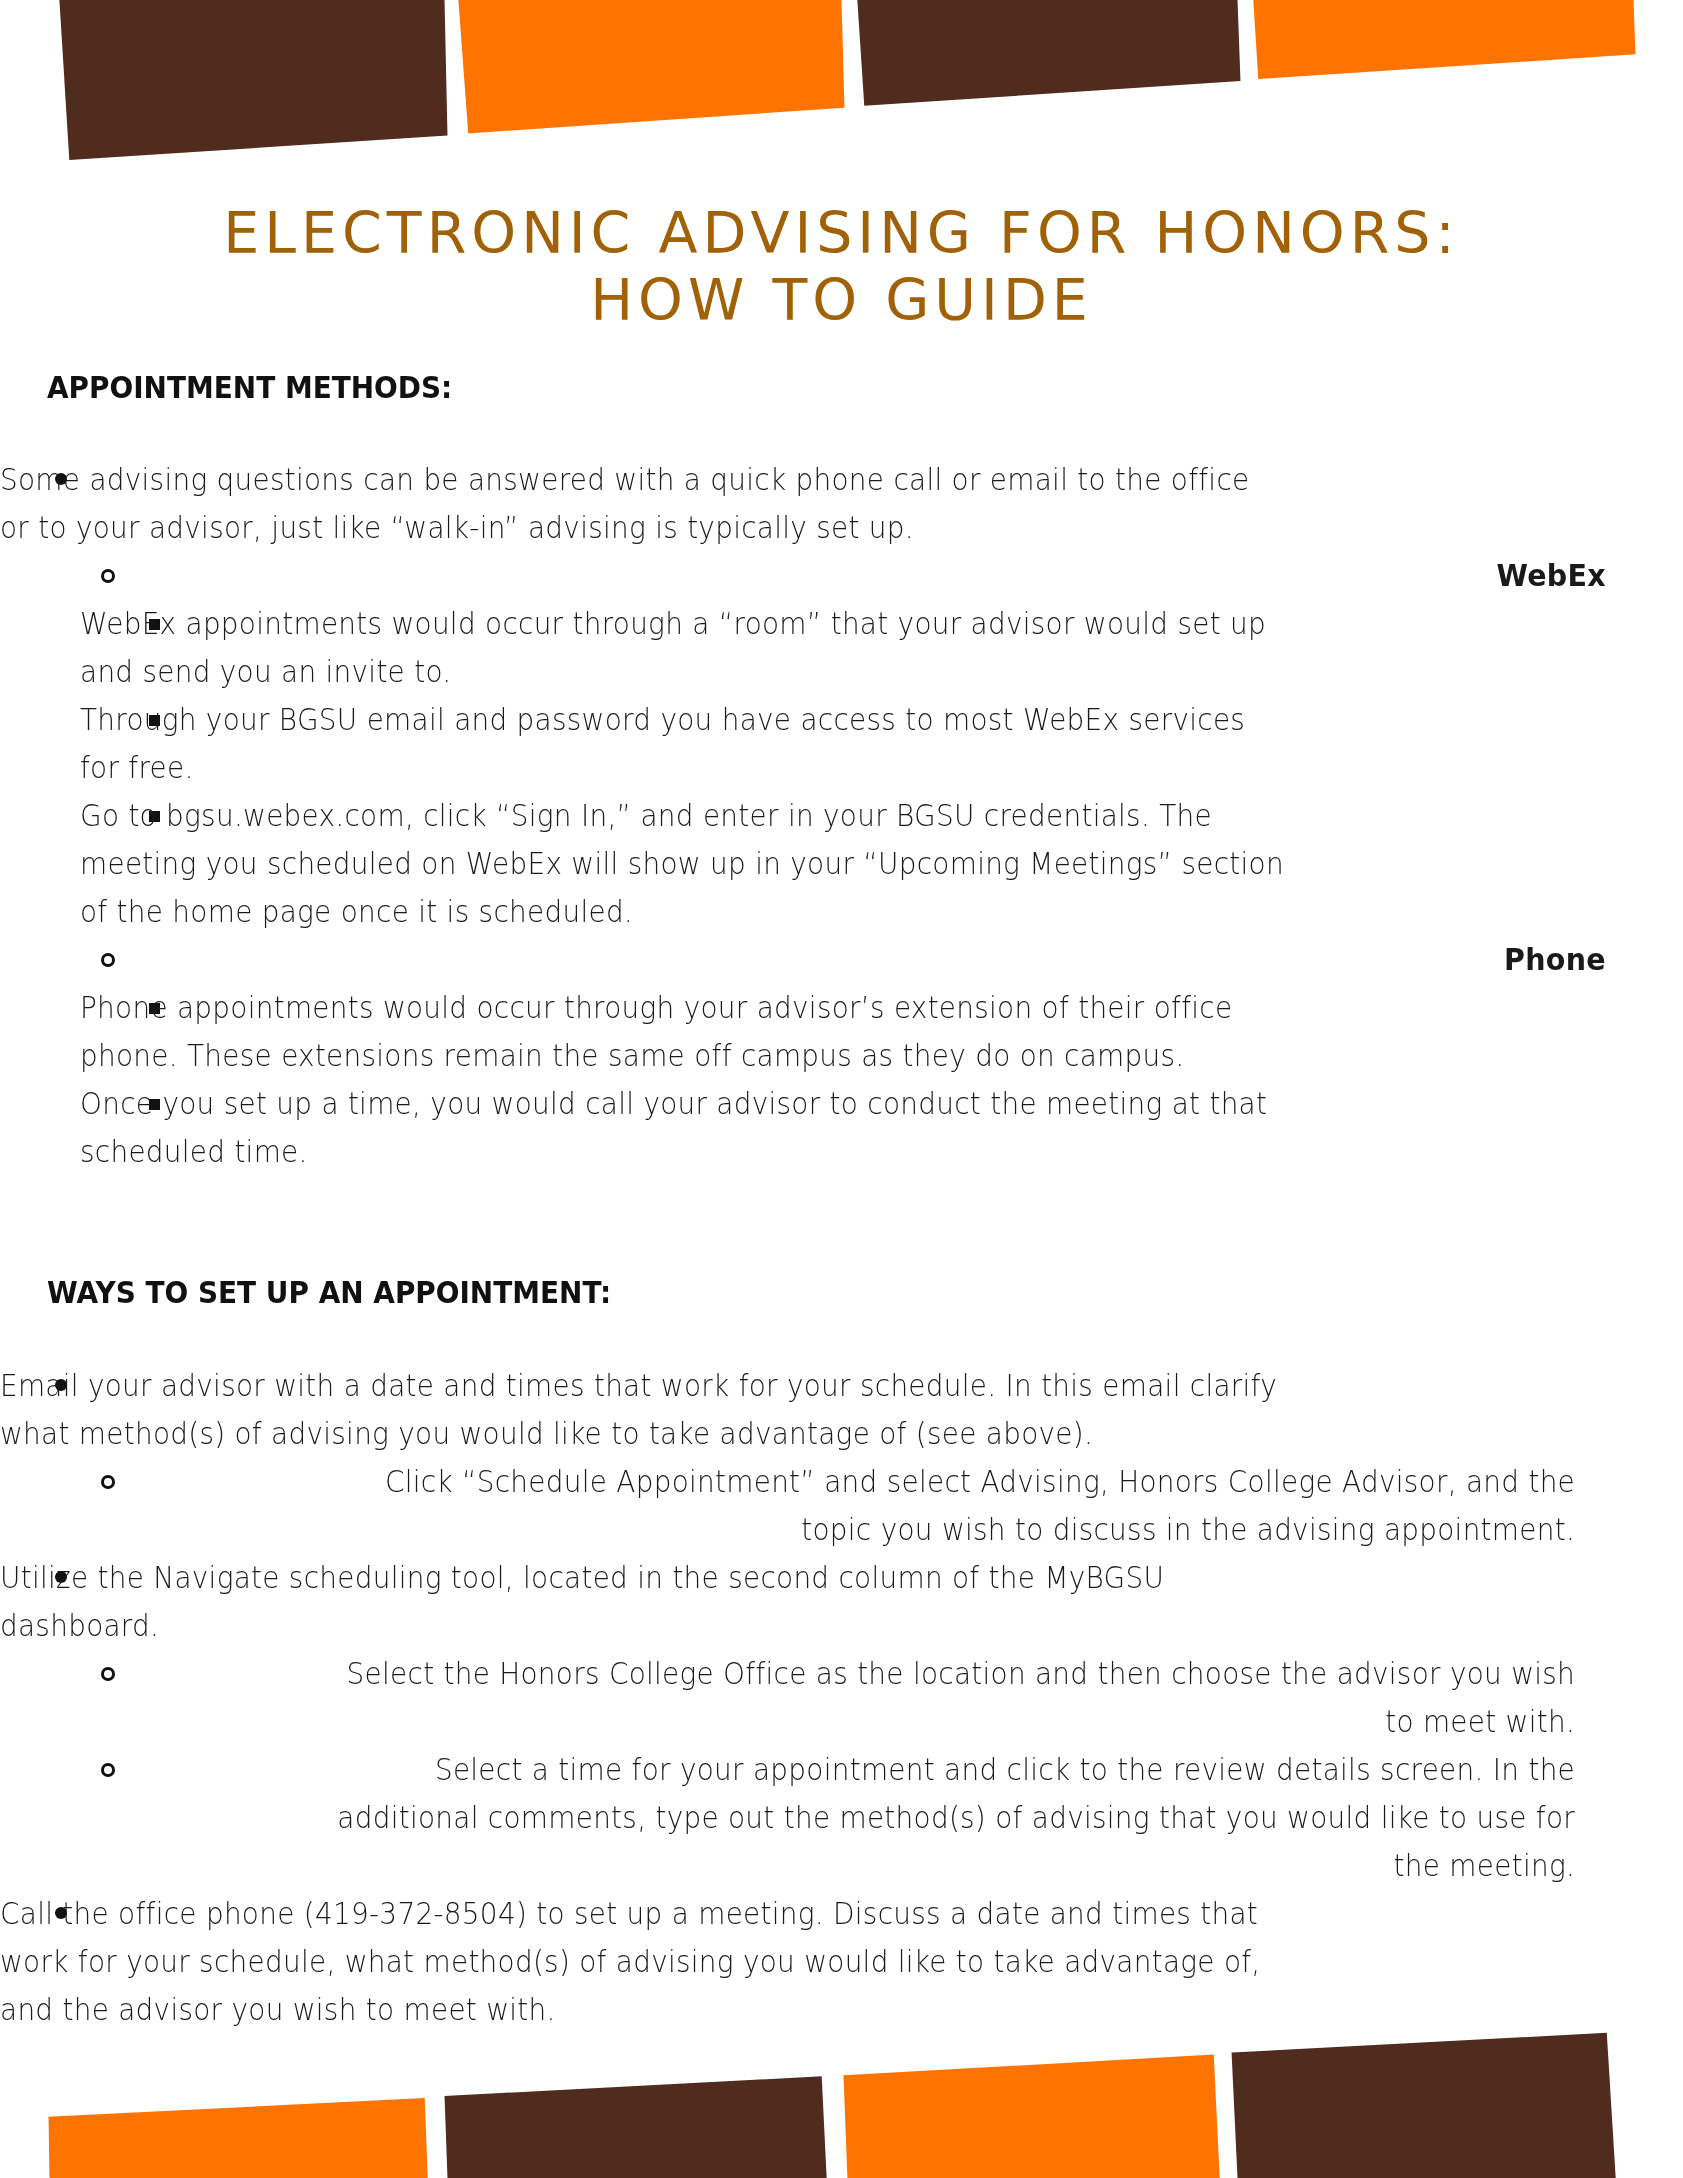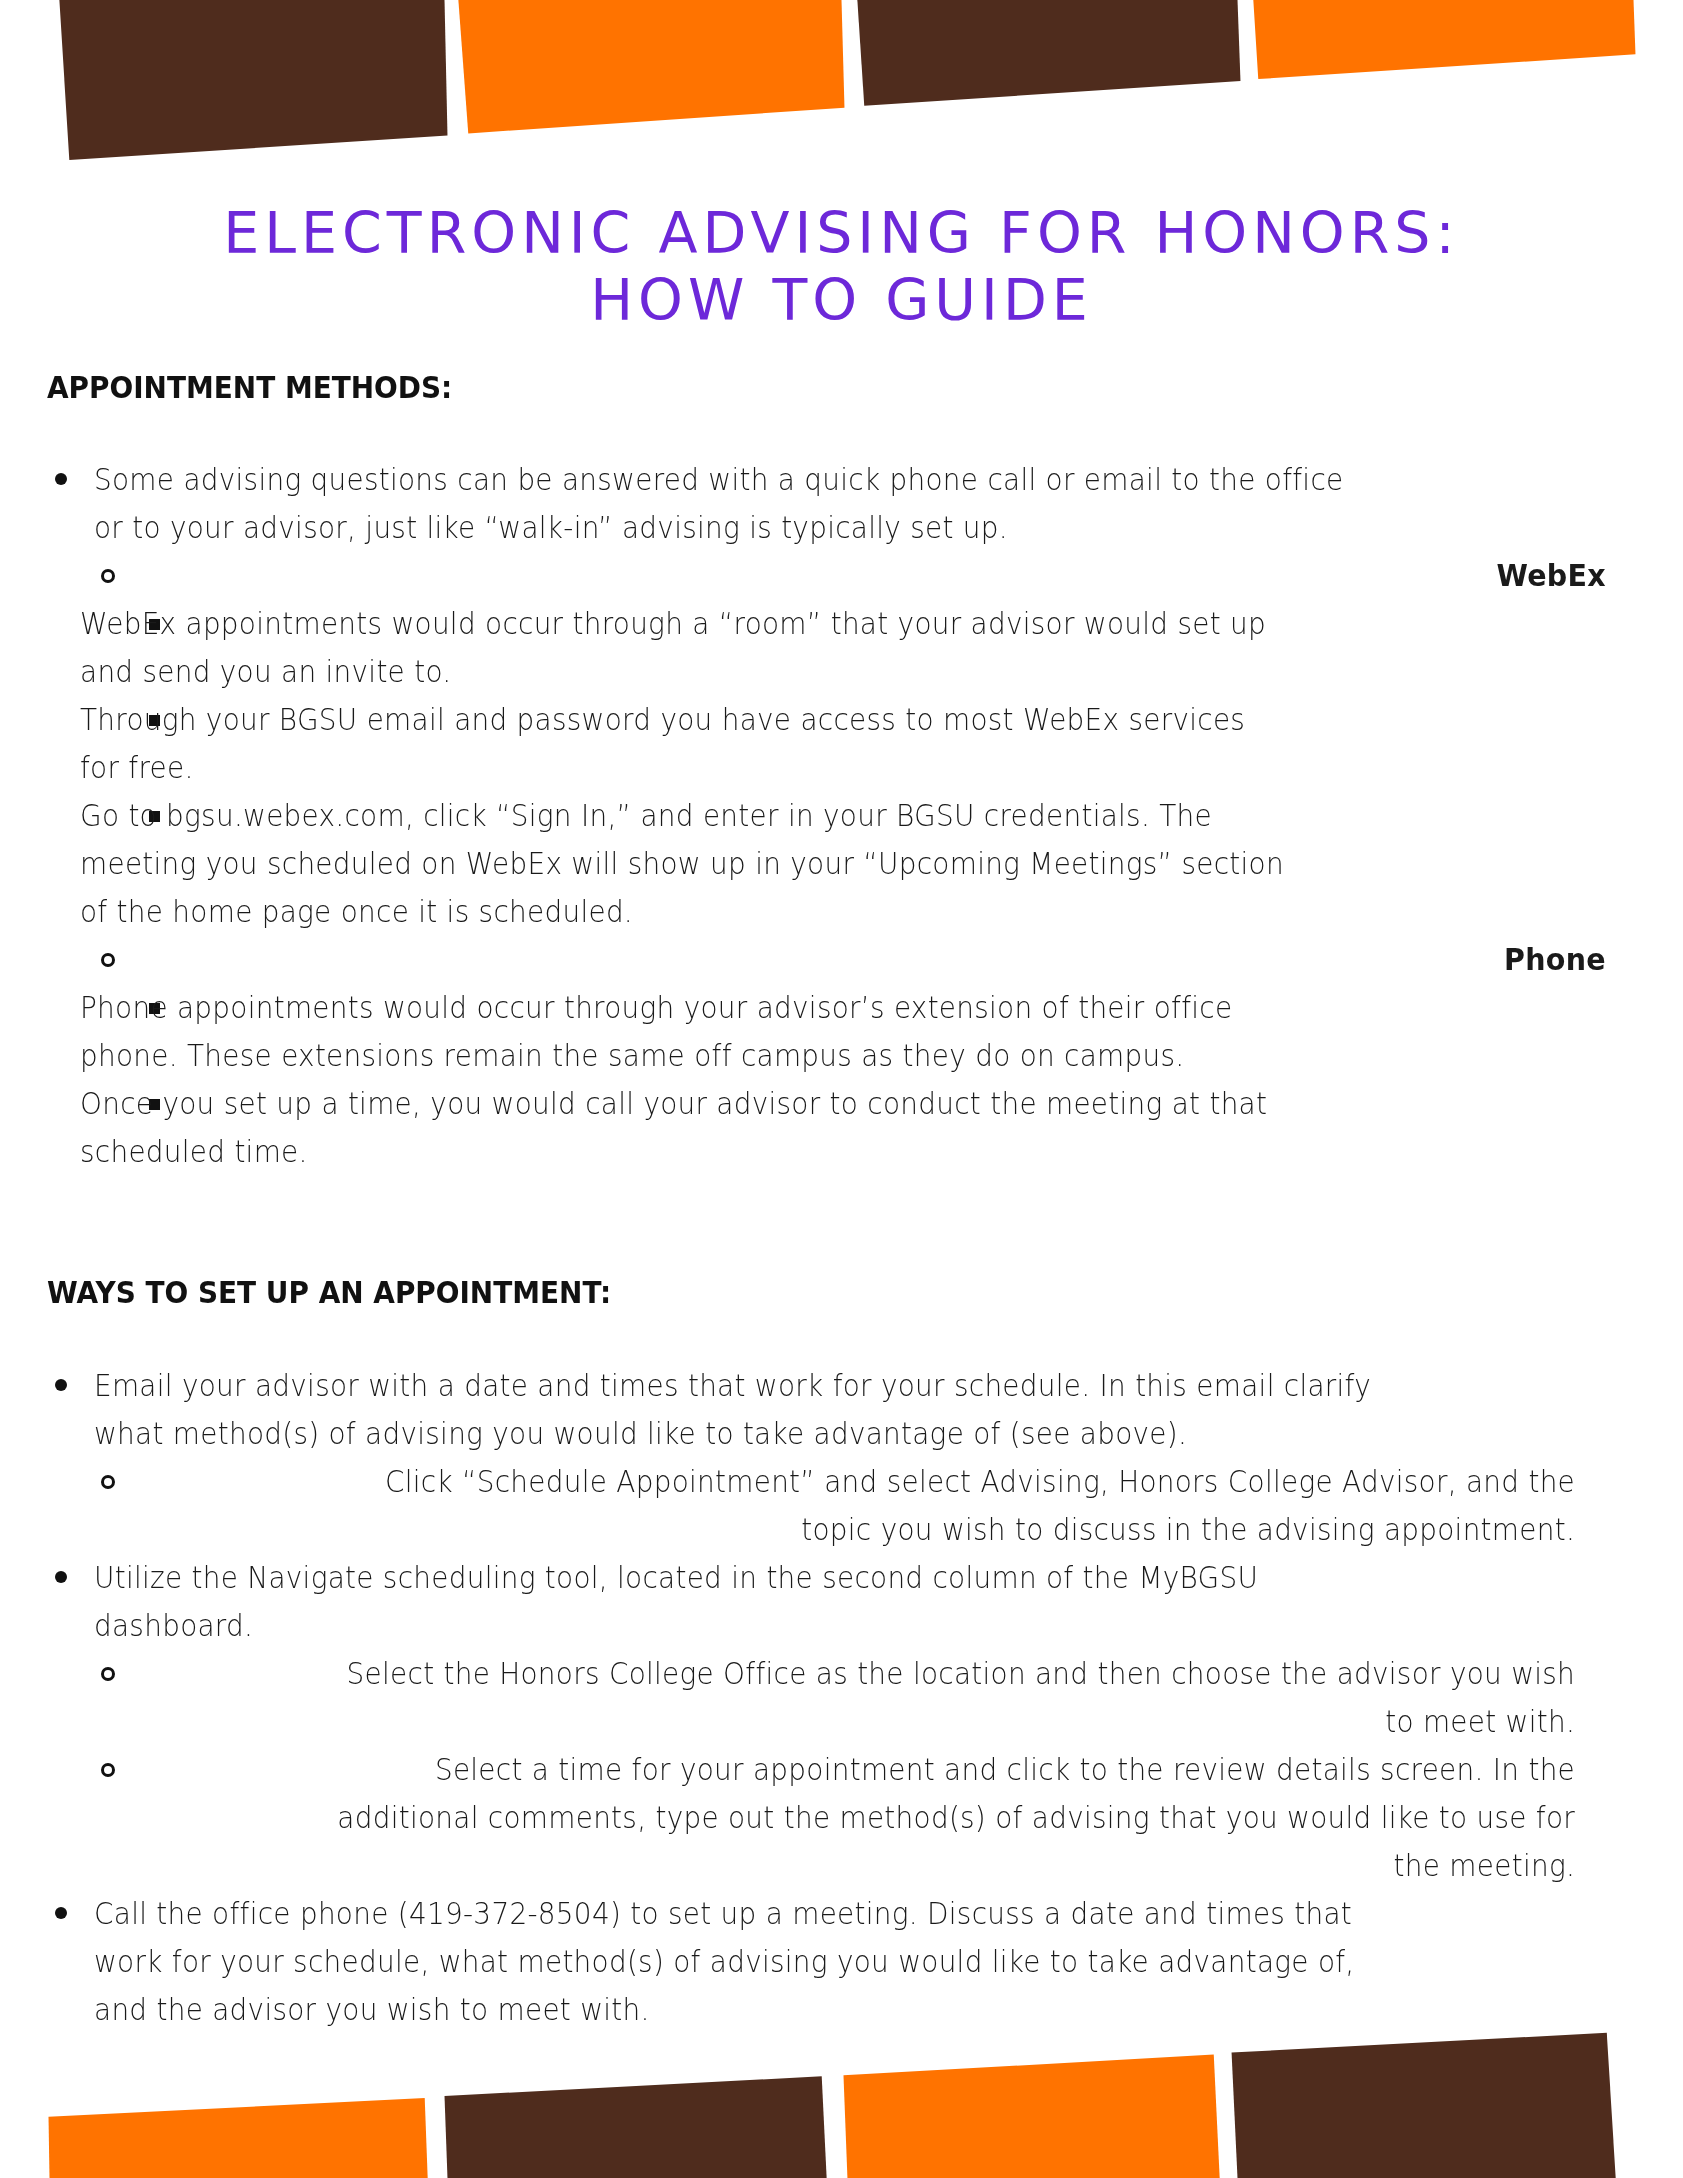--- a/index.html
+++ b/index.html
@@ -70,21 +70,21 @@
       line-height: 48px;
       color: #1a1a1a;
       letter-spacing: 0.3px;
     }
     .item .line {
       display: block;
       white-space: nowrap;
       transform: scaleX(0.93);
       transform-origin: left center;
     }
-    .item.l1 { padding-left: 94px; }
+    .item.l1 { }
     .item.l2 { padding-left: 141px; text-align: right; }
     .item.l3 { padding-left: 80px; }
     .item.bold { font-weight: bold; }
     .item.bold .line { transform: scaleX(0.95); }
 
     .marker {
       position: absolute;
       top: 17px;
     }
     .marker.disc {
@@ -112,21 +112,21 @@
 
 <div class="deco deco-top">
   <svg viewBox="0 0 1700 170" preserveAspectRatio="none">
     <polygon class="blk" points="60,0 449,0 452,137 70,162" fill="#4F2C1D"></polygon>
     <polygon class="blk" points="463,0 850,0 853,109 473,135" fill="#FF7300"></polygon>
     <polygon class="blk" points="866,0 1250,0 1253,82 873,107" fill="#4F2C1D"></polygon>
     <polygon class="blk" points="1266,0 1650,0 1652,55 1271,80" fill="#FF7300"></polygon>
   </svg>
 </div>
 
-<h1 class="title" style="color: #6d28d9;">
+<h1 class="title" style="color: #a16207;">
   <span class="tline">ELECTRONIC ADVISING FOR HONORS:</span>
   <span class="tline">HOW TO GUIDE</span>
 </h1>
 
 <h2 class="section-heading" style="top:367px">APPOINTMENT METHODS:</h2>
 <ul class="list" id="list-0" style="top:456px">
     <li class="item l1">
       <span class="marker disc"></span>
       <span class="line">Some advising questions can be answered with a quick phone call or email to the office</span>
       <span class="line">or to your advisor, just like “walk-in” advising is typically set up.</span>

